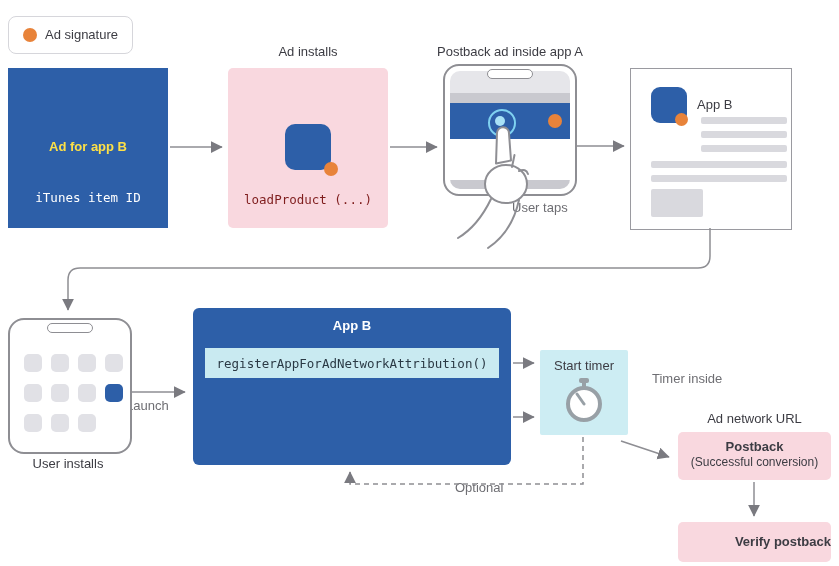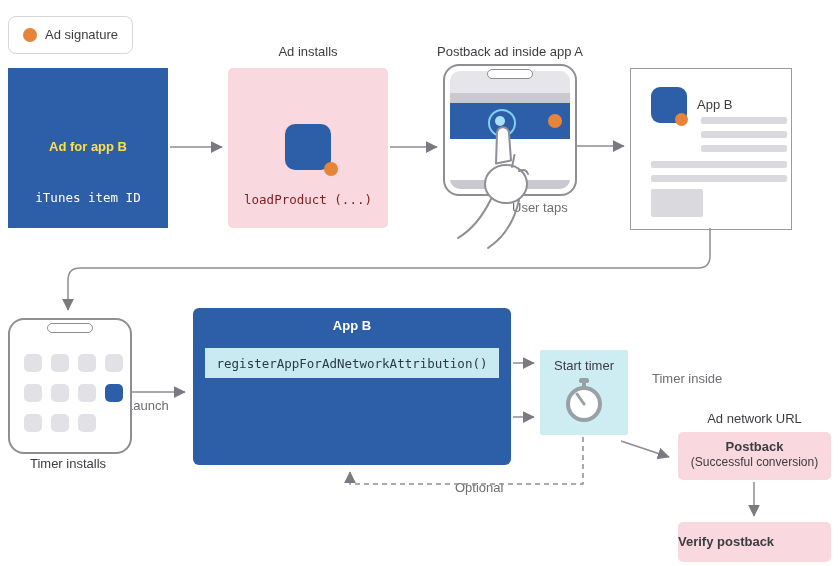--- a/index.html
+++ b/index.html
@@ -108,21 +108,21 @@
     <div class="abs appicon" style="left:68px;top:34px"></div>
     <div class="abs appicon" style="left:95px;top:34px"></div>
     <div class="abs appicon" style="left:14px;top:64px"></div>
     <div class="abs appicon" style="left:41px;top:64px"></div>
     <div class="abs appicon" style="left:68px;top:64px"></div>
     <div class="abs appicon" style="left:95px;top:64px;background:var(--blue,#2d5fa8)"></div>
     <div class="abs appicon" style="left:14px;top:94px"></div>
     <div class="abs appicon" style="left:41px;top:94px"></div>
     <div class="abs appicon" style="left:68px;top:94px"></div>
   </div>
-  <div class="abs lbl center" style="left:8px;top:456px;width:120px">Timer installs</div>
+  <div class="abs lbl center" style="left:8px;top:456px;width:120px">User installs</div>
   <div class="abs lbl gray" style="left:126px;top:398px">Launch</div>
 
   <div class="abs bluebox" style="left:193px;top:308px;width:318px;height:157px;border-radius:6px;z-index:2">
     <div class="center" style="padding-top:10px;color:#fff;font-size:13px;font-weight:bold">App B</div>
     <div class="abs codebar" style="left:12px;top:40px;width:294px">registerAppForAdNetworkAttribution()</div>
   </div>
 
   <div class="abs" style="left:540px;top:350px;width:88px;height:85px;background:var(--cyan_light,#cdedf3);border-radius:2px;z-index:2;text-align:center">
     <div class="lbl" style="padding-top:8px">Start timer</div>
     <svg width="44" height="50" viewBox="0 0 44 50" style="margin-top:2px">
@@ -133,17 +133,17 @@
     </svg>
   </div>
   <div class="abs lbl gray" style="left:652px;top:371px">Timer inside</div>
   <div class="abs lbl gray" style="left:455px;top:480px">Optional</div>
 
   <div class="abs lbl center" style="left:678px;top:411px;width:153px">Ad network URL</div>
   <div class="abs pinkbox" style="left:678px;top:432px;width:153px;height:48px;z-index:2;text-align:center">
     <div class="lbl" style="padding-top:7px;font-weight:bold">Postback</div>
     <div class="lbl" style="font-size:12px">(Successful conversion)</div>
   </div>
-  <div class="abs pinkbox" style="left:678px;top:522px;width:153px;height:40px;z-index:2;display:flex;align-items:center;justify-content:flex-start">
+  <div class="abs pinkbox" style="left:678px;top:522px;width:153px;height:40px;z-index:2;display:flex;align-items:center;justify-content:flex-end">
     <span class="lbl" style="font-weight:bold">Verify postback</span>
   </div>
 
 </div>
 
 </body></html>

